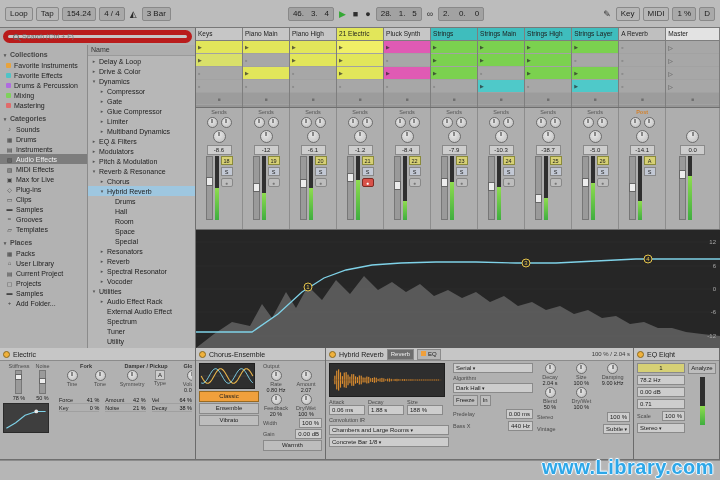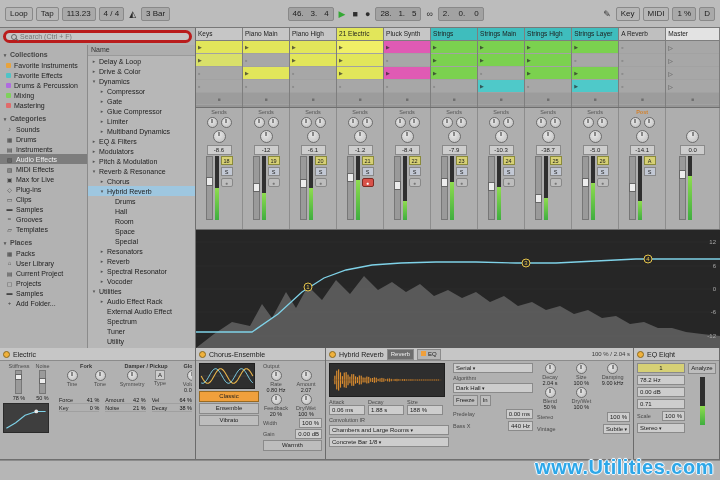--- a/index.html
+++ b/index.html
@@ -10,21 +10,21 @@
 .topbar{height:28px;background:#bcbcbc;border-bottom:1px solid #787878;display:flex;align-items:center;gap:3px;padding:0 5px;flex:0 0 auto}
 .tb-box{background:#a9a9a9;border:1px solid #898989;border-radius:2px;padding:1px 4px;font-size:8px;line-height:10px;white-space:nowrap}
 .tb-btn{background:#b6b6b6}
 .tb-pos{display:flex;gap:4px;background:#a2a2a2;min-width:46px;justify-content:space-between}
 .tb-ico{font-size:9px;padding:0 2px;color:#2e2e2e;cursor:default}
 .tb-ico.play{color:#35a835}
 .tb-sp{flex:1}
 
 .main{display:flex;height:320px;flex:0 0 auto}
 .browser{width:196px;flex:0 0 auto;background:#b2b2b2;border-right:1px solid #6f6f6f;display:flex;flex-direction:column;overflow:hidden}
-.b-search{margin:2px 3px;background:#c6c6c6;border:3px solid #b91c1c;border-radius:7px;display:flex;align-items:center;gap:3px;padding:1px 5px;height:13px;flex:0 0 auto}
+.b-search{margin:2px 3px;background:#c6c6c6;border:5px solid #b91c1c;border-radius:7px;display:flex;align-items:center;gap:3px;padding:1px 5px;height:13px;flex:0 0 auto}
 .b-search input{border:none;background:transparent;font-size:7px;color:#555;width:100%;outline:none;font-family:inherit}
 .mag{width:6px;height:6px;border:1px solid #666;border-radius:50%;position:relative;flex:0 0 auto}
 .mag::after{content:"";position:absolute;width:4px;height:1px;background:#666;right:-3px;bottom:-1px;transform:rotate(40deg)}
 .b-cols{display:flex;flex:1;overflow:hidden}
 .b-side{width:88px;flex:0 0 auto;border-right:1px solid #8b8b8b;overflow:hidden;padding-top:1px}
 .b-tree{flex:1;overflow:hidden;background:#b7b7b7;display:flex;flex-direction:column}
 .bs-header{display:flex;align-items:center;gap:2px;height:11px;padding:0 2px;color:#454545;font-size:7px;font-weight:bold;margin-top:3px}
 .bs-item{display:flex;align-items:center;gap:3px;height:10px;padding:0 2px 0 6px;font-size:7px;white-space:nowrap;overflow:hidden;color:#222}
 .bs-item.sel{background:#7d7d7d;color:#f2f2f2}
 .dot{width:5px;height:5px;border-radius:1px;flex:0 0 auto}
@@ -128,21 +128,21 @@
  text-shadow:0 1px 0 #eaf6ff,0 -1px 0 #eaf6ff,1px 0 0 #eaf6ff,-1px 0 0 #eaf6ff,0 0 3px rgba(255,255,255,.8);pointer-events:none}
 </style>
 </head>
 <body>
 
 <div class="app">
 
   <header class="topbar">
     <div class="tb-box tb-btn">Loop</div>
     <div class="tb-box tb-btn">Tap</div>
-    <div class="tb-box">113.23</div>
+    <div class="tb-box">154.24</div>
     <div class="tb-box">4 / 4</div>
     <span class="tb-ico">◭</span>
     <div class="tb-box">3 Bar</div>
     <div class="tb-sp"></div>
     <div class="tb-box tb-pos">
       <span>46.</span>
       <span>3.</span>
       <span>4</span>
     </div>
     <span class="tb-ico play">▶</span>
@@ -1205,15 +1205,15 @@
               <div class="mfill" style="height:40%"></div>
             </div>
         </div>
       </div>
     </section>
 
   </div>
 
   <footer class="statusbar"></footer>
 
-  <div class="watermark">www.Utilities.com</div>
+  <div class="watermark">www.Library.com</div>
 
 </div>
 
 </body></html>

